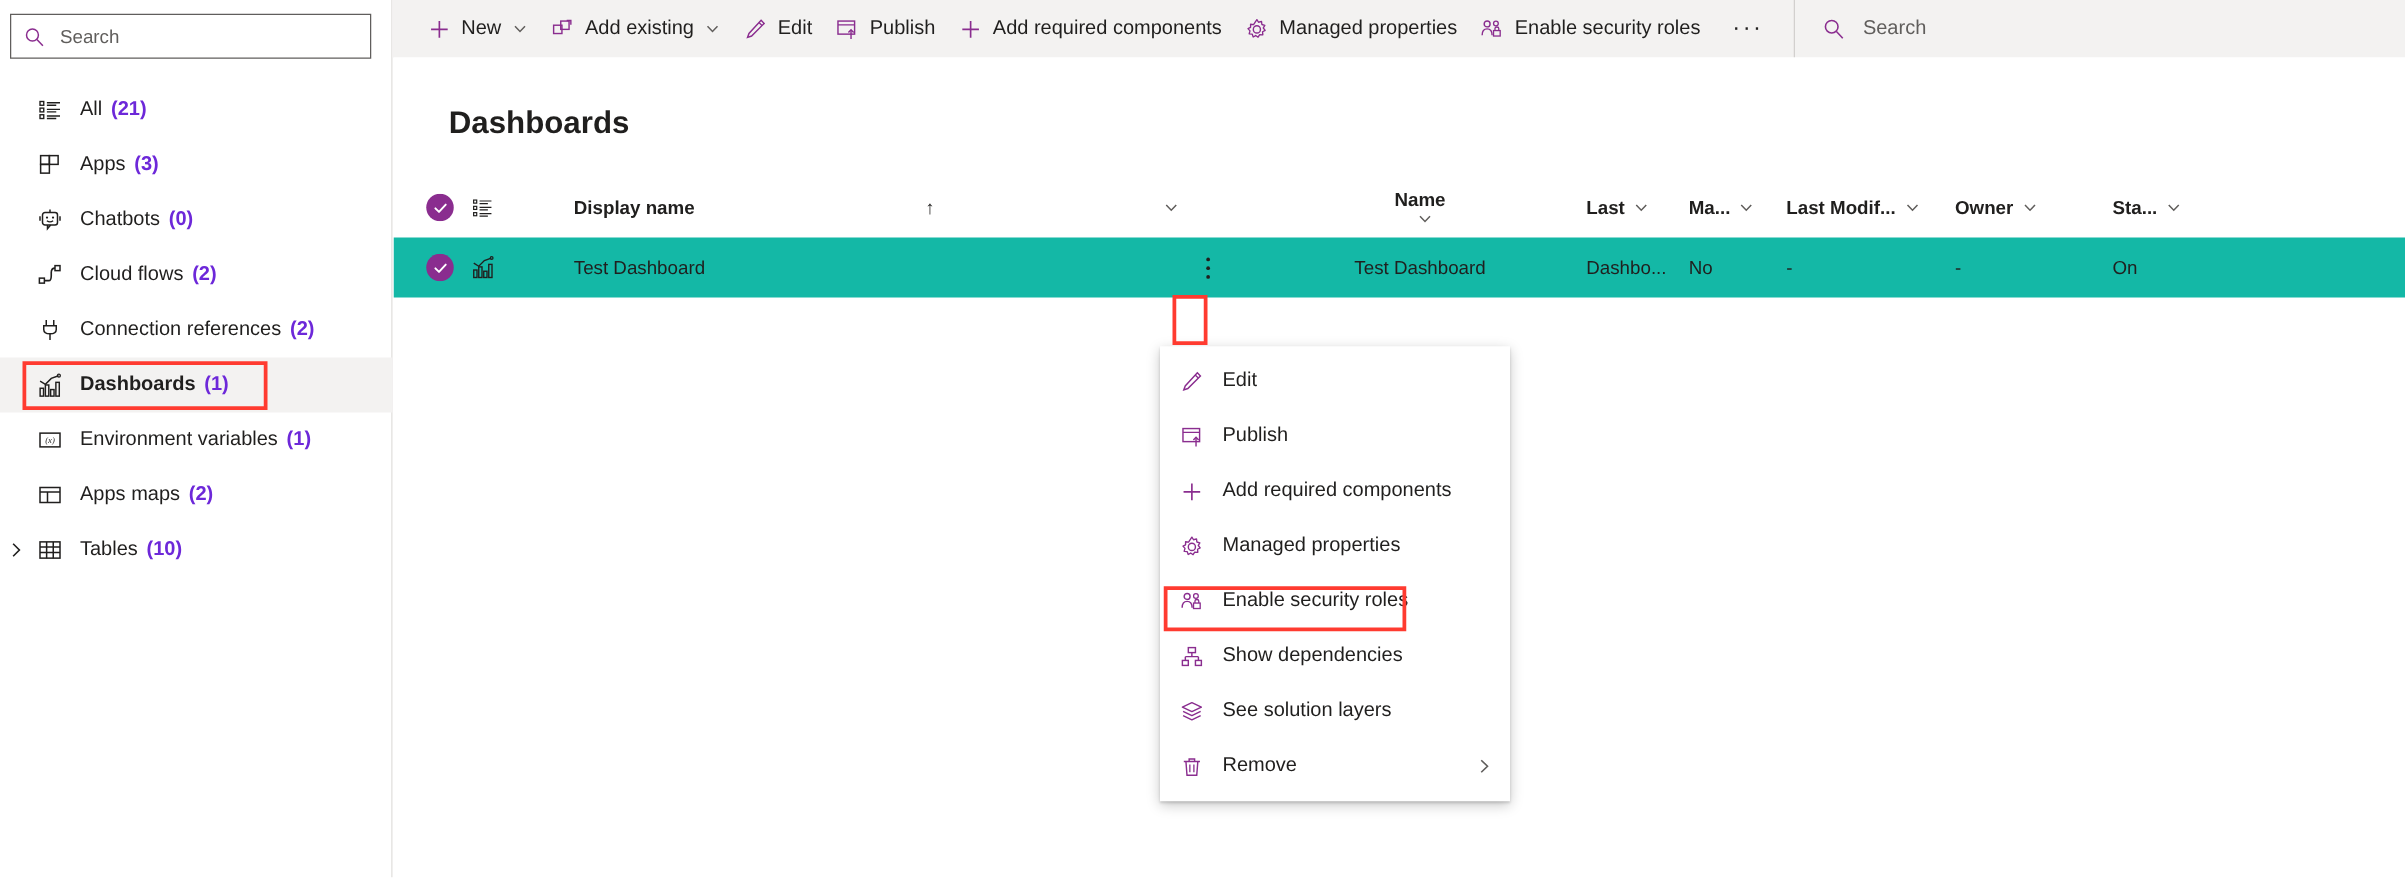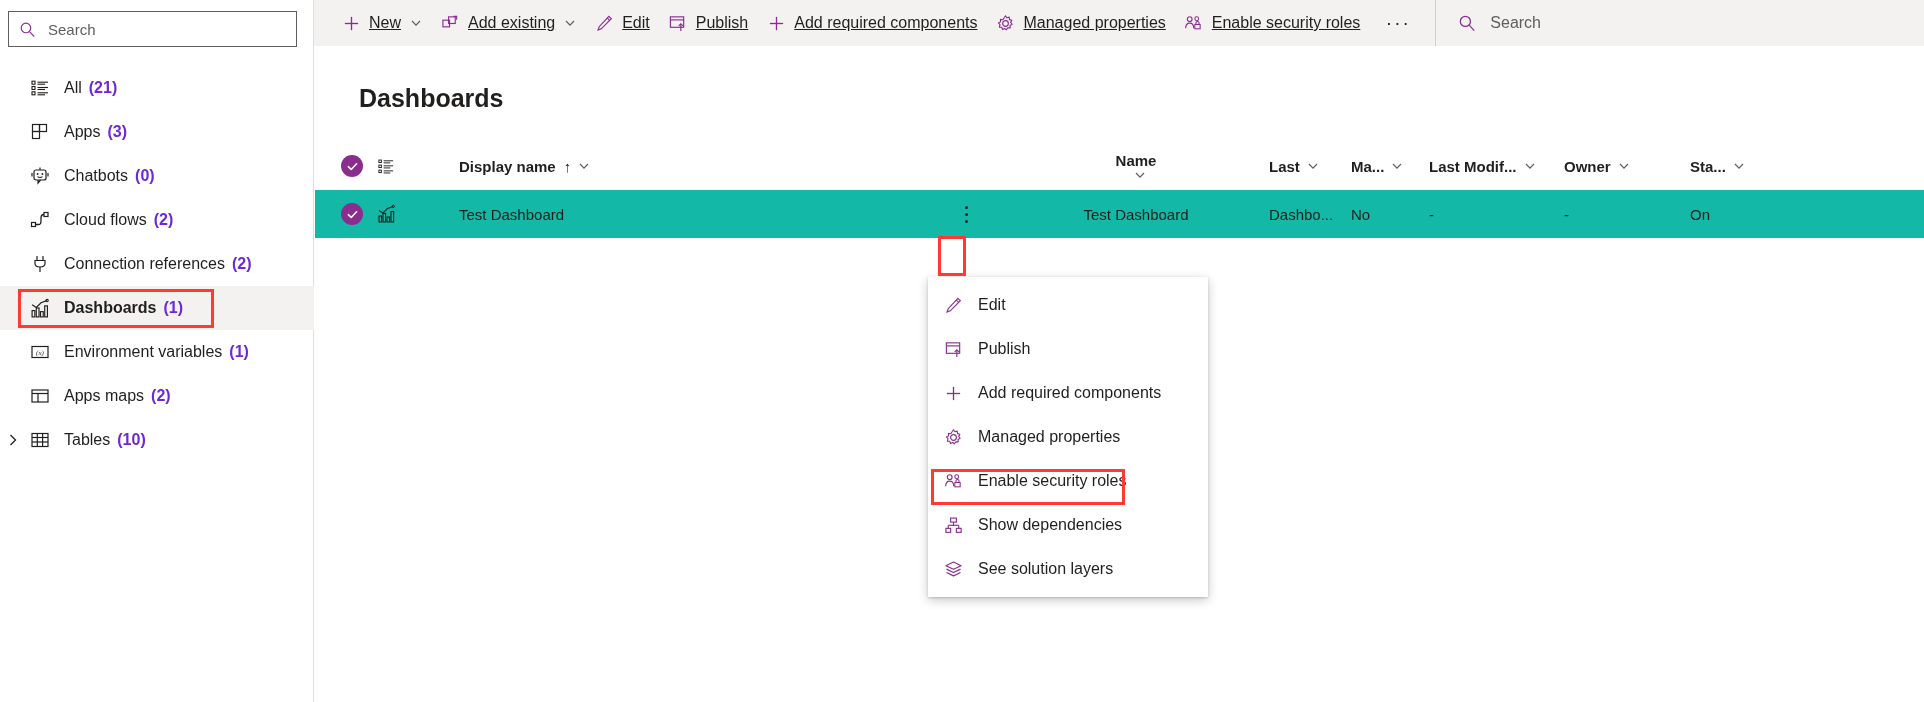--- a/index.html
+++ b/index.html
@@ -72,21 +72,21 @@
   #commandbar {
     position: absolute; left: 314px; top: 0;
     width: 1610px; height: 46px;
     background: #f3f2f1;
     display: flex; align-items: center;
   }
   .cmd-btn {
     display: flex; align-items: center;
     height: 46px; padding: 12px 9px;
     font-size: 16px; color: #201f1e;
-    white-space: nowrap; cursor: default; text-decoration: underline;
+    white-space: nowrap; cursor: default;
   }
   .cmd-btn .cmd-ico {
     width: 20px; height: 20px; margin-right: 8px;
     display: flex; align-items: center; justify-content: center;
   }
   .cmd-btn .cmd-chev { margin-left: 9px; display:flex; align-items:center; }
   .cmd-overflow {
     display: flex; align-items: center; justify-content: center;
     height: 46px; width: 42px; margin-left: 8px;
     font-size: 19px; letter-spacing: 2px; color: #201f1e; cursor: default;
@@ -128,21 +128,21 @@
     background: #14b8a6;
     margin-left: 0;
     color: #201f1e;
   }
   .cell { display: flex; align-items: center; white-space: nowrap; overflow: hidden; }
   .cell .hdr-chev { margin-left: 7px; display:flex; align-items:center; }
   .cell .sort-arrow { margin-left: 8px; font-size: 15px; color: #201f1e; }
 
   .c-check   { width: 62px; justify-content: flex-start; padding-left: 26px; }
   .c-icon    { width: 46px; justify-content: flex-start; }
-  .c-display { width: 520px; padding-left: 36px; }
+  .c-display { width: 520px; padding-left: 36px; justify-content: space-between; }
   .c-kebab   { width: 46px; justify-content: center; }
   .c-name    { width: 280px; padding-left: 14px; flex-direction: column; }
   .c-type    { width: 82px; }
   .c-managed { width: 78px; }
   .c-mod     { width: 135px; align-items: center; }
   .c-owner   { width: 126px; }
   .c-status  { width: 90px; }
 
   .checkcircle {
     width: 22px; height: 22px; border-radius: 50%;
@@ -648,19 +648,36 @@
       <span class="m-ico">
         <svg width="19" height="19" viewBox="0 0 20 20">
           <path d="M10 2.2 L18 6 L10 9.8 L2 6 Z" fill="none" stroke="#8a2d8f" stroke-width="1.2" stroke-linejoin="round"></path>
           <path d="M2.6 9.6 L10 13.1 L17.4 9.6" fill="none" stroke="#8a2d8f" stroke-width="1.2" stroke-linejoin="round"></path>
           <path d="M2.6 13.2 L10 16.7 L17.4 13.2" fill="none" stroke="#8a2d8f" stroke-width="1.2" stroke-linejoin="round"></path>
         </svg>
       </span>
       <span>See solution layers</span>
     </div>
 
+    <div class="menu-item">
+      <span class="m-ico">
+        <svg width="19" height="19" viewBox="0 0 20 20">
+          <path d="M5 5.5 L5.9 17 L14.1 17 L15 5.5" fill="none" stroke="#8a2d8f" stroke-width="1.2"></path>
+          <line x1="3.2" y1="5.5" x2="16.8" y2="5.5" stroke="#8a2d8f" stroke-width="1.2"></line>
+          <path d="M7.7 5.5 L7.7 3.4 L12.3 3.4 L12.3 5.5" fill="none" stroke="#8a2d8f" stroke-width="1.2"></path>
+          <line x1="8.3" y1="8" x2="8.3" y2="14.6" stroke="#8a2d8f" stroke-width="1.1"></line>
+          <line x1="11.7" y1="8" x2="11.7" y2="14.6" stroke="#8a2d8f" stroke-width="1.1"></line>
+        </svg>
+      </span>
+      <span>Remove</span>
+      <span class="m-sub">
+        <svg width="14" height="14" viewBox="0 0 14 14">
+            <path d="M5 2.2 L10 7 L5 11.8" fill="none" stroke="#605e5c" stroke-width="1.3"></path>
+          </svg>
+      </span>
+    </div>
 
   </div>
 
   <div class="hl-kebab"></div>
   <div class="hl-menu"></div>
 
 </div>
 
 </body></html>

